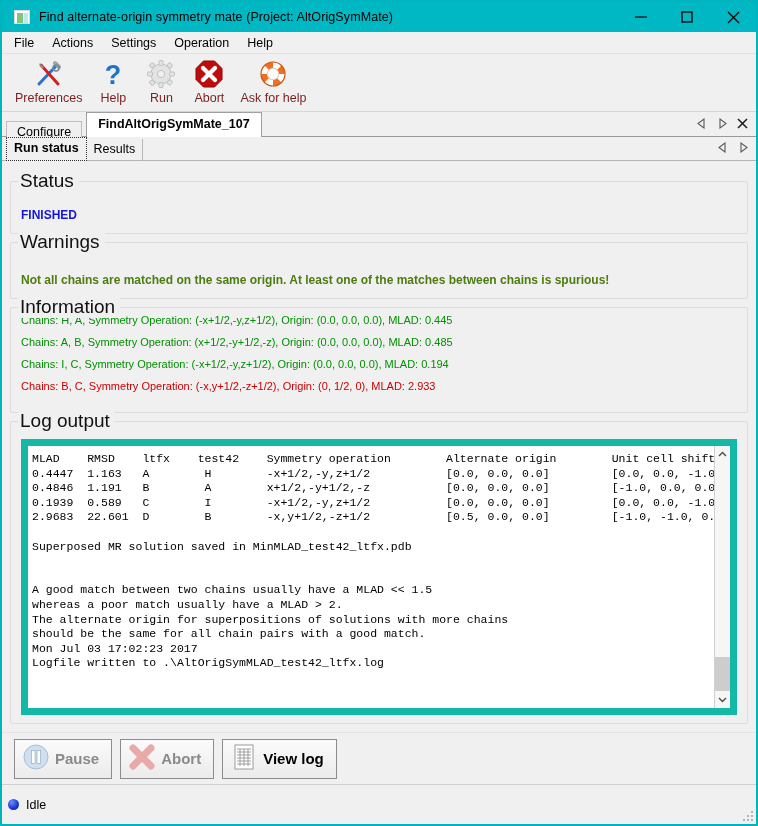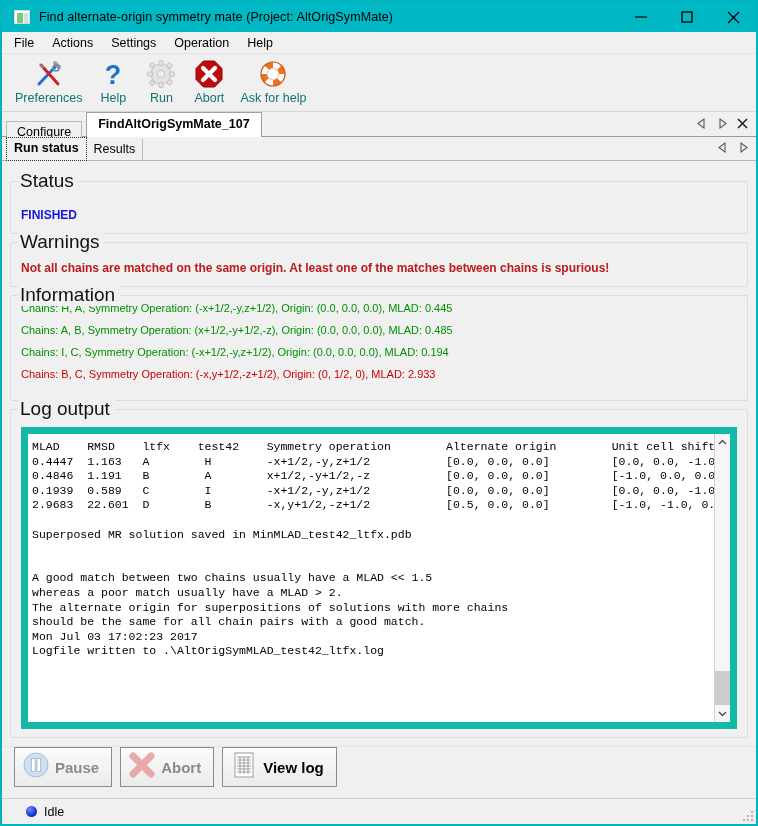--- a/index.html
+++ b/index.html
@@ -70,21 +70,21 @@
     border-bottom: 1px solid #d6d6d6;
     flex: 0 0 auto;
   }
   .tb-btn {
     display: flex; flex-direction: column;
     align-items: center; justify-content: flex-start;
     padding: 2px 7px 0 7px; min-width: 48px;
   }
   .tb-icon { height: 32px; display: flex; align-items: center; justify-content: center; }
   .tb-label {
-    font-size: 12.5px; color: #0f766e; margin-top: 1px; white-space: nowrap;
+    font-size: 12.5px; color: #7f1d1d; margin-top: 1px; white-space: nowrap;
   }
 
   
   .tabrow-outer {
     height: 25px; display: flex; align-items: flex-end;
     background: #f0f0f0; position: relative;
     border-bottom: 1px solid #999; flex: 0 0 auto;
   }
   .tab-o {
     font-size: 12.5px; padding: 3px 10px 4px 10px;
@@ -136,22 +136,22 @@
     background: #f0f0f0; padding: 0 5px 0 2px;
     font-size: 19px; color: #111; line-height: 22px;
     font-weight: normal;
   }
   .group.g1 { margin-top: 14px; }
   .status-val {
     font-size: 12px; font-weight: bold; color: #1414e0;
     margin-top: 20px; margin-bottom: 1px;
   }
   .warn-val {
-    font-size: 12px; font-weight: bold; color: #b91c1c;
-    margin-top: 12px; margin-bottom: 1px;
+    font-size: 12px; font-weight: bold; color: #4d7c0f;
+    margin-top: 24px; margin-bottom: 1px;
   }
   .info-line {
     font-size: 11px; font-weight: normal; margin: 0 0 10px 0;
     white-space: nowrap;
   }
   .info-line:first-of-type { margin-top: 11px; }
   .info-line.ok { color: #009000; }
   .info-line.bad { color: #cc0000; }
 
   
@@ -185,42 +185,42 @@
   }
   .sb-track { flex: 1 1 auto; position: relative; background: #f6f6f6; }
   .sb-thumb {
     position: absolute; left: 0; right: 0;
     background: #cdcdcd; height: 34px; bottom: 0;
   }
 
   
   .btnbar {
     height: 52px; background: #f0f0f0;
-    display: flex; 
+    display: flex; align-items: center;
     padding-left: 12px; gap: 8px;
     border-top: 1px solid #e3e3e3;
     flex: 0 0 auto;
   }
   .bbtn {
     height: 40px; border: 1px solid #8c8c8c;
     background: linear-gradient(#fbfbfb, #ebebeb);
     display: flex; align-items: center;
     padding: 0 12px 0 6px; gap: 4px;
   }
   .bbtn .blabel {
     font-size: 15px; font-weight: bold; color: #8a8a8a;
   }
   .bbtn.enabled .blabel { color: #000; }
 
   
   .statusbar {
-    height: 26px; background: #f0f0f0;
+    height: 40px; background: #f0f0f0;
     border-top: 1px solid #cfcfcf;
     display: flex; align-items: center;
-    padding-left: 24px; flex: 0 0 auto;
+    padding-left: 6px; flex: 0 0 auto;
     position: relative;
   }
   .led {
     width: 11px; height: 11px; border-radius: 50%;
     background: radial-gradient(circle at 35% 30%, #6a8fff 0%, #1a34cc 60%, #0a1a88 100%);
     margin-right: 7px;
   }
   .status-label { font-size: 12.5px; color: #000; }
   .grip {
     position: absolute; right: 3px; bottom: 3px;

